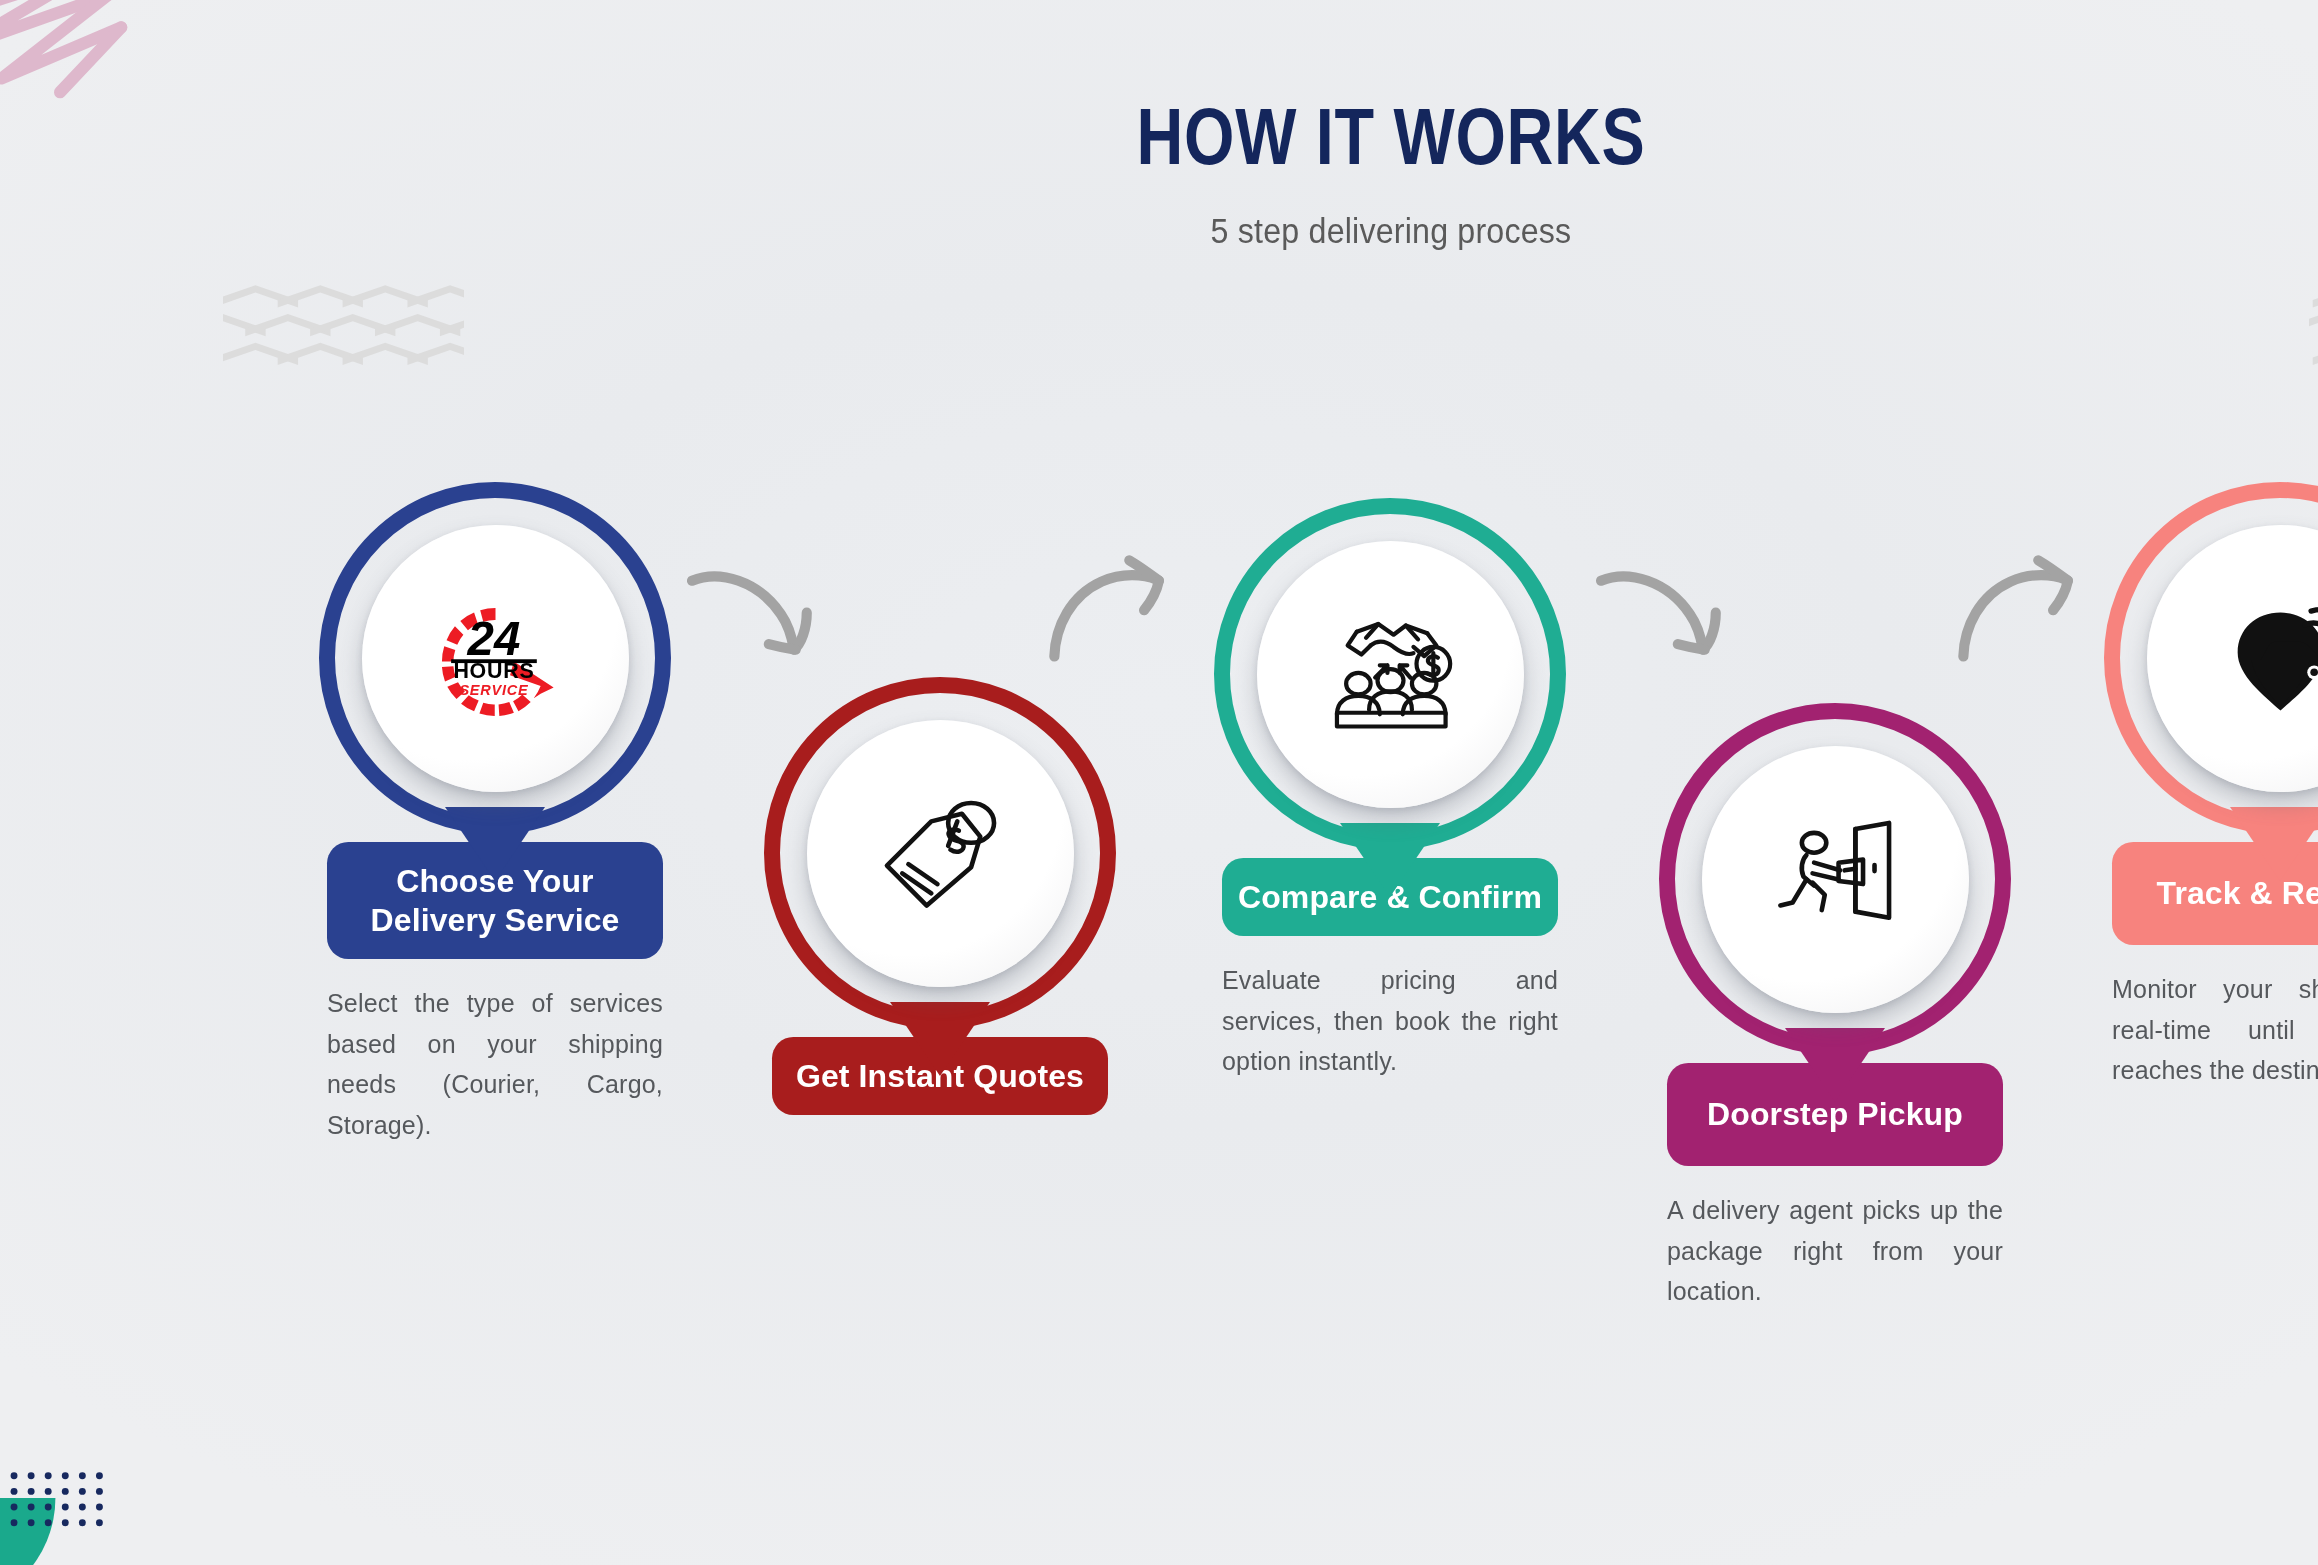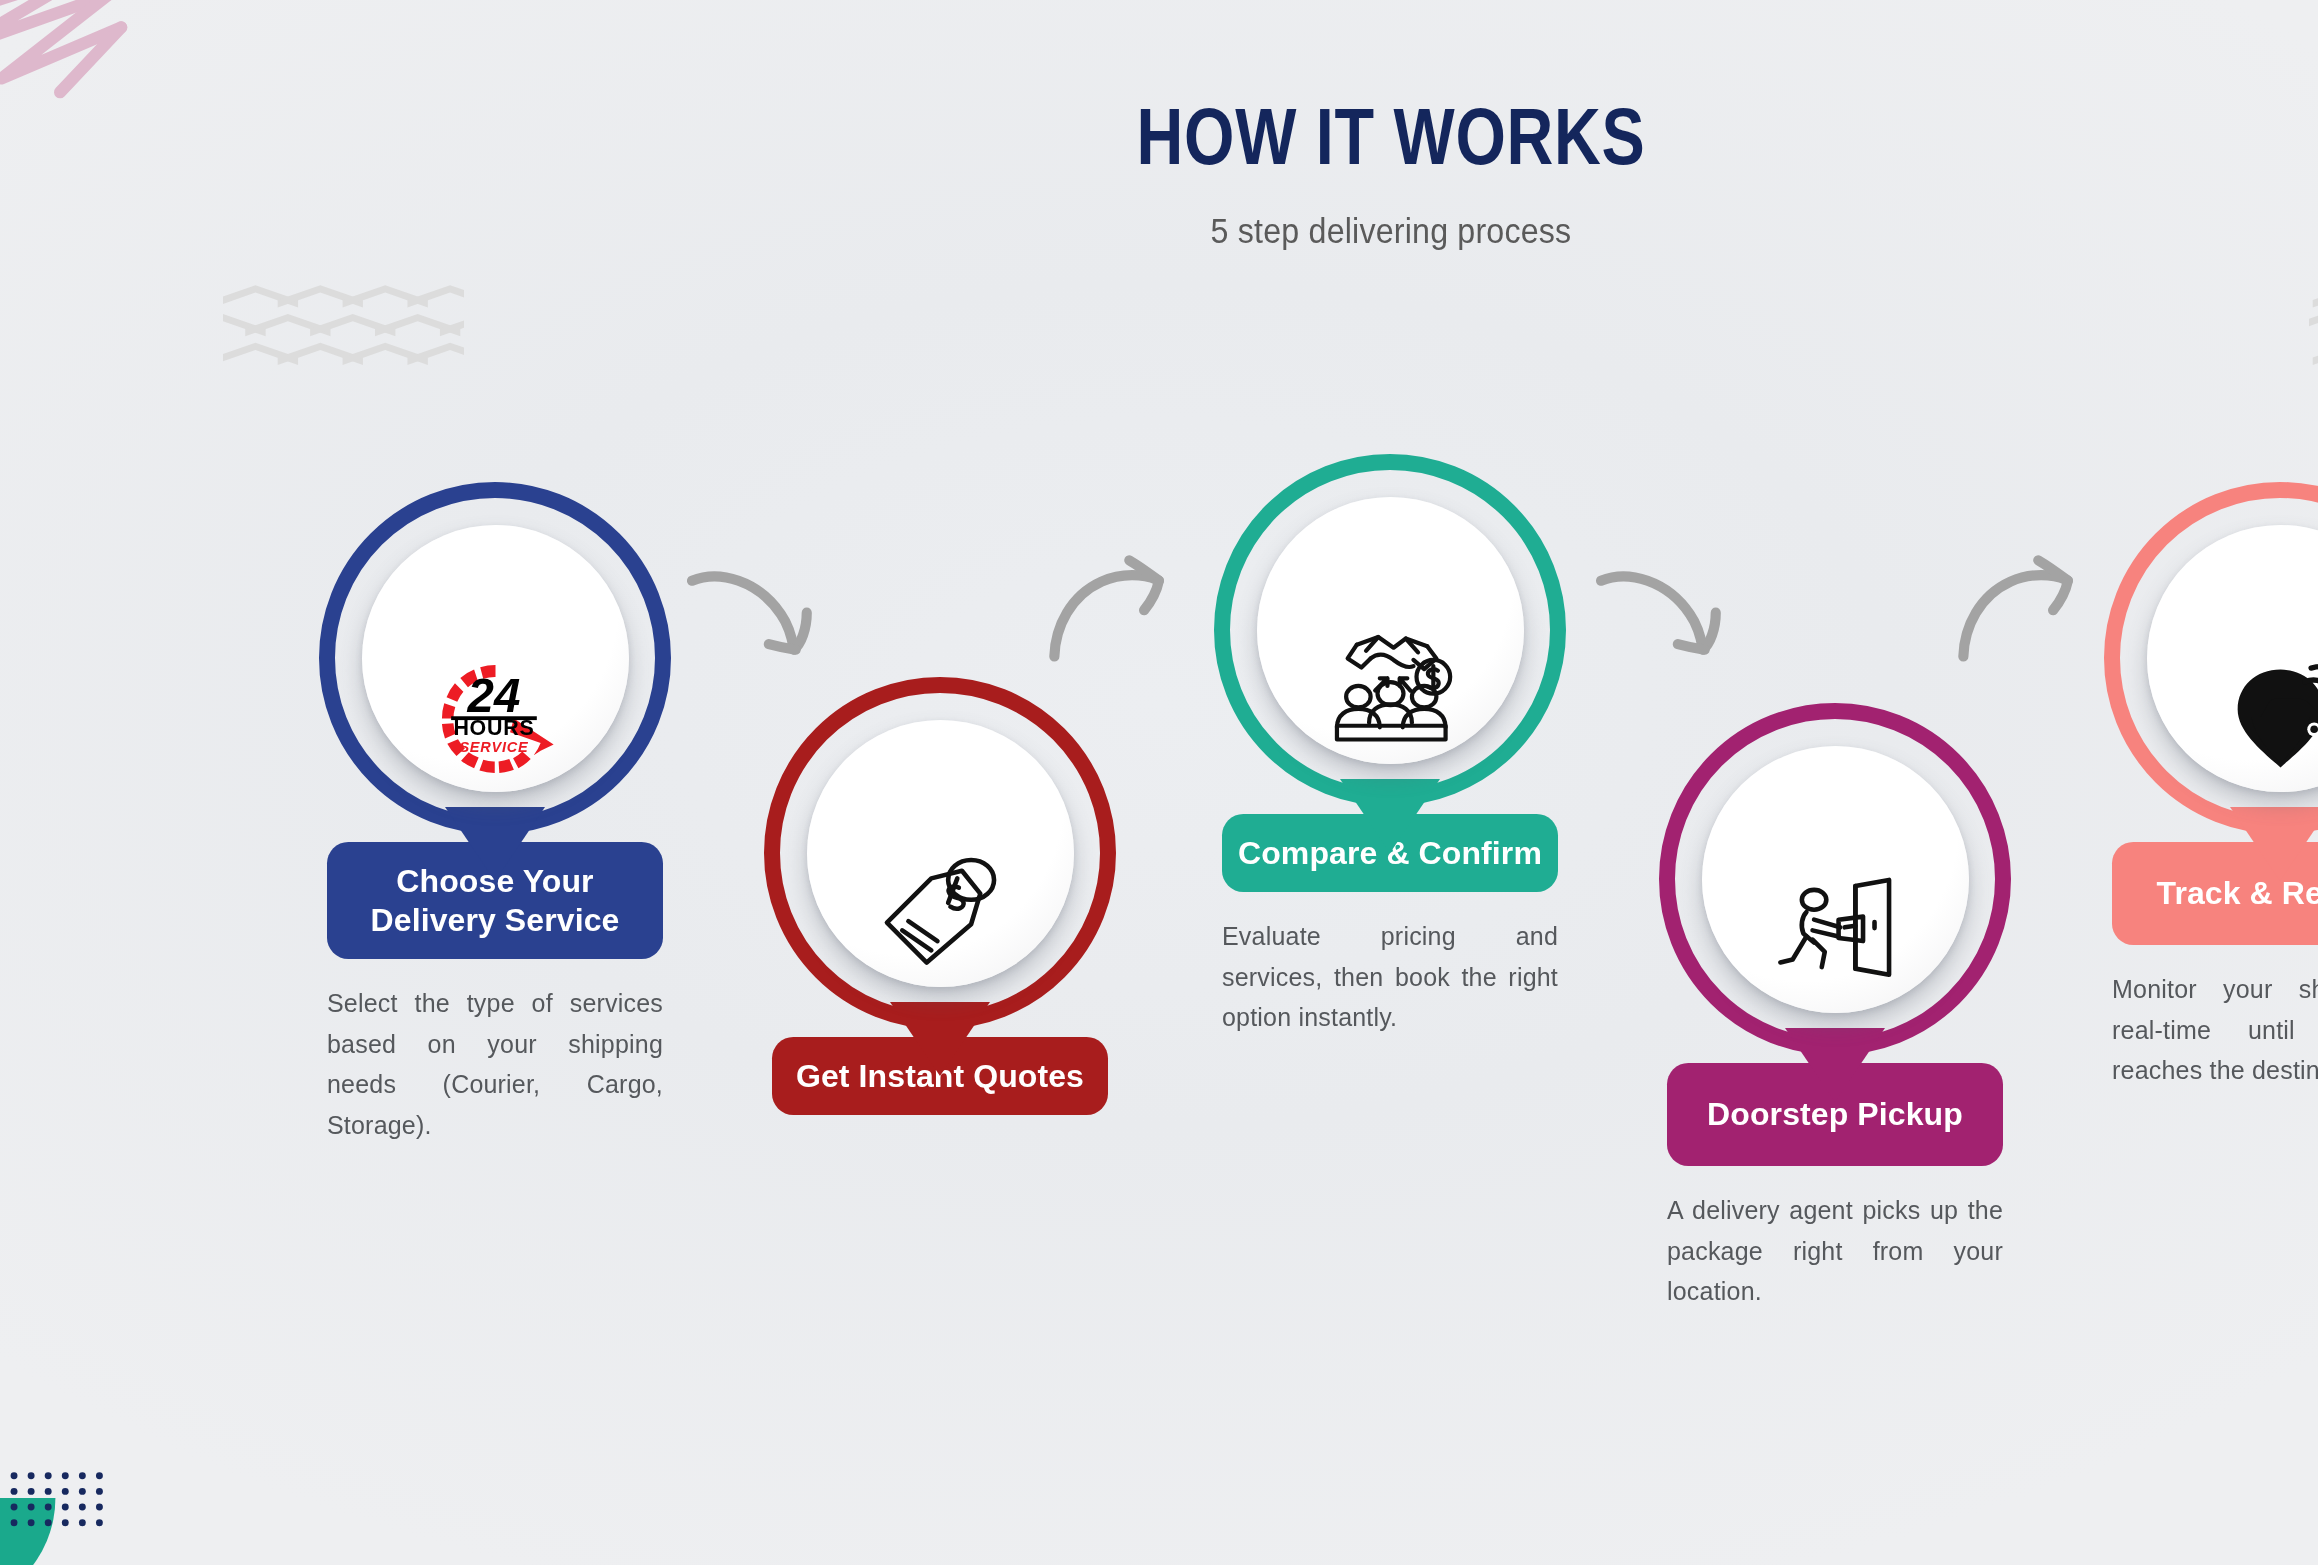--- a/index.html
+++ b/index.html
@@ -31,21 +31,21 @@
   .step{position:absolute;width:352px;}
   .pin{position:relative;width:352px;height:352px;margin:0 auto;}
   .ring{
     position:absolute;left:0;top:0;width:352px;height:352px;border-radius:50%;
     box-sizing:border-box;border:16px solid var(--c);
   }
   .inner{
     position:absolute;left:43px;top:43px;width:267px;height:267px;border-radius:50%;
     background:radial-gradient(circle at 38% 30%, #ffffff 0%, #ffffff 62%, #f3f3f4 88%, #e6e7e9 100%);
     box-shadow:0 12px 21.3px rgba(90,95,110,.30), 0 2.8px 6.5px rgba(90,95,110,.16);
-    display:flex;align-items:flex-end;justify-content:center;
+    display:flex;align-items:center;justify-content:center;
   }
   .inner svg{width:153px;height:153px;display:block;}
   .tip{
     position:absolute;left:50%;top:325px;transform:translateX(-50%);
     width:0;height:0;border-left:50px solid transparent;border-right:50px solid transparent;
     border-top:74px solid var(--c);
   }
   .pill{
     margin:8px auto;border-radius:21.3px;background:var(--c);color:#fff;
     font-size:32px;font-weight:bold;line-height:1.22;text-align:center;
@@ -56,21 +56,21 @@
   .pill.one-line{padding:32px 12px;}
   .desc{
     margin:24px auto 0 auto;width:336px;color:#55585c;font-size:25px;line-height:1.62;
     text-align:justify;text-align-last:left;letter-spacing:0.2px;
     font-family:"Liberation Sans Narrow","Liberation Sans",sans-serif;
   }
 
   
   #step-1{left:319px;  top:482px;}
   #step-2{left:764px; top:677px;}
-  #step-3{left:1214px; top:454px;}
+  #step-3{left:1214px; top:498px;}
   #step-4{left:1659px; top:703px;}
   #step-5{left:2104px; top:482px;}
 
   
   .arrow{position:absolute;z-index:15;}
   #arrow-1{left:668px;top:533px;}
   #arrow-2{left:1034px;top:538px;}
   #arrow-3{left:1577px;top:533px;}
   #arrow-4{left:1943px;top:538px;}
 

